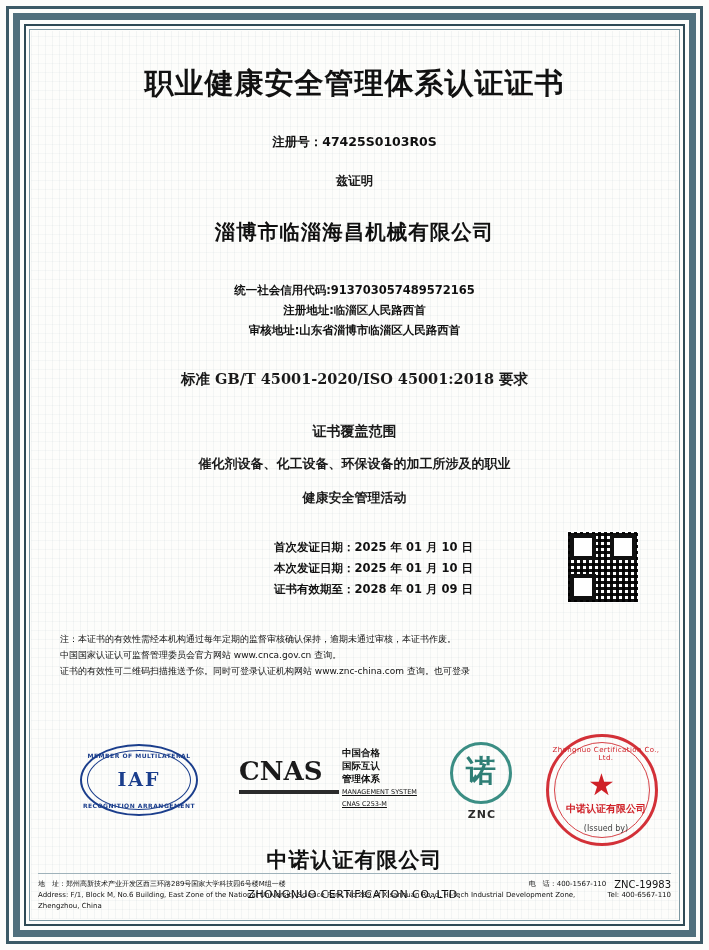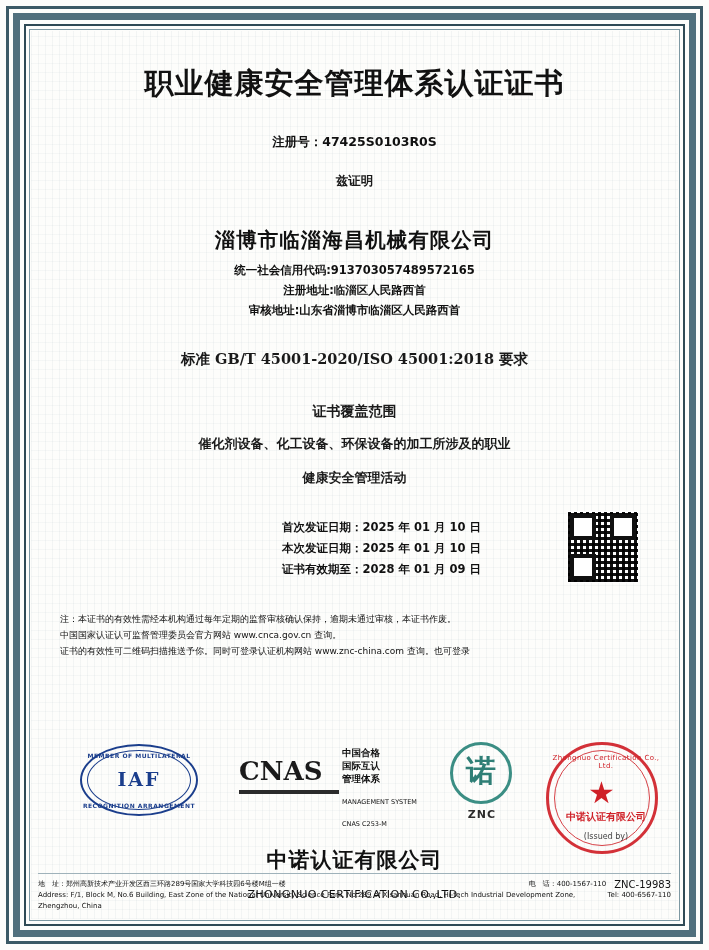--- a/index.html
+++ b/index.html
@@ -79,30 +79,30 @@
   }
   .hereby {
     text-align: center;
     margin-top: 22px;
     font-size: 12.5px;
     font-weight: bold;
     font-family: "DejaVu Sans", sans-serif;
   }
   .company {
     text-align: center;
-    margin-top: 36px;
+    margin-top: 28px;
     font-size: 20.5px;
     font-weight: bold;
     letter-spacing: 1px;
     font-family: "DejaVu Sans", sans-serif;
     color: #111;
   }
   .info-block {
     text-align: center;
-    margin-top: 6px;
+    margin-top: 34px;
   }
   .info-line {
     font-size: 11.5px;
     font-weight: bold;
     line-height: 20px;
     font-family: "DejaVu Sans", sans-serif;
     color: #111;
   }
   .standard-block {
     text-align: center;
@@ -136,21 +136,21 @@
     font-family: "DejaVu Sans", sans-serif;
   }
 
   .dates-row {
     position: relative;
     margin-top: 28px;
     height: 86px;
   }
   .dates {
     position: absolute;
-    left: 248px;
+    left: 240px;
     top: 0;
     text-align: left;
   }
   .date-line {
     font-size: 11.5px;
     font-weight: bold;
     line-height: 21px;
     font-family: "DejaVu Sans", sans-serif;
     color: #111;
   }
@@ -273,21 +273,22 @@
     line-height: 13px;
     font-weight: bold;
     font-family: "DejaVu Sans", sans-serif;
     color: #111;
   }
   .cnas-cn .en {
     font-size: 6.5px;
     line-height: 10px;
     font-family: "DejaVu Sans", sans-serif;
     color: #111;
-    margin-top: 12px;
+    margin-top: 2px;
+    text-decoration: underline;
   }
 
   
   .znc {
     left: 408px; top: 8px;
     width: 80px; height: 84px;
   }
   .znc .circle {
     position: absolute;
     left: 8px; top: 0;
@@ -314,21 +315,21 @@
     text-align: center;
     font-family: "DejaVu Sans", sans-serif;
     font-size: 11px;
     font-weight: bold;
     color: #2b2b2b;
     letter-spacing: 1px;
   }
 
   
   .seal {
-    left: 512px; top: 8px;
+    left: 512px; top: 0px;
     width: 120px; height: 112px;
   }
   .seal .ring {
     position: absolute;
     left: 0; top: 0;
     width: 112px; height: 112px;
     border: 3px solid #cf2027;
     border-radius: 50%;
     box-sizing: border-box;
     opacity: 0.92;

